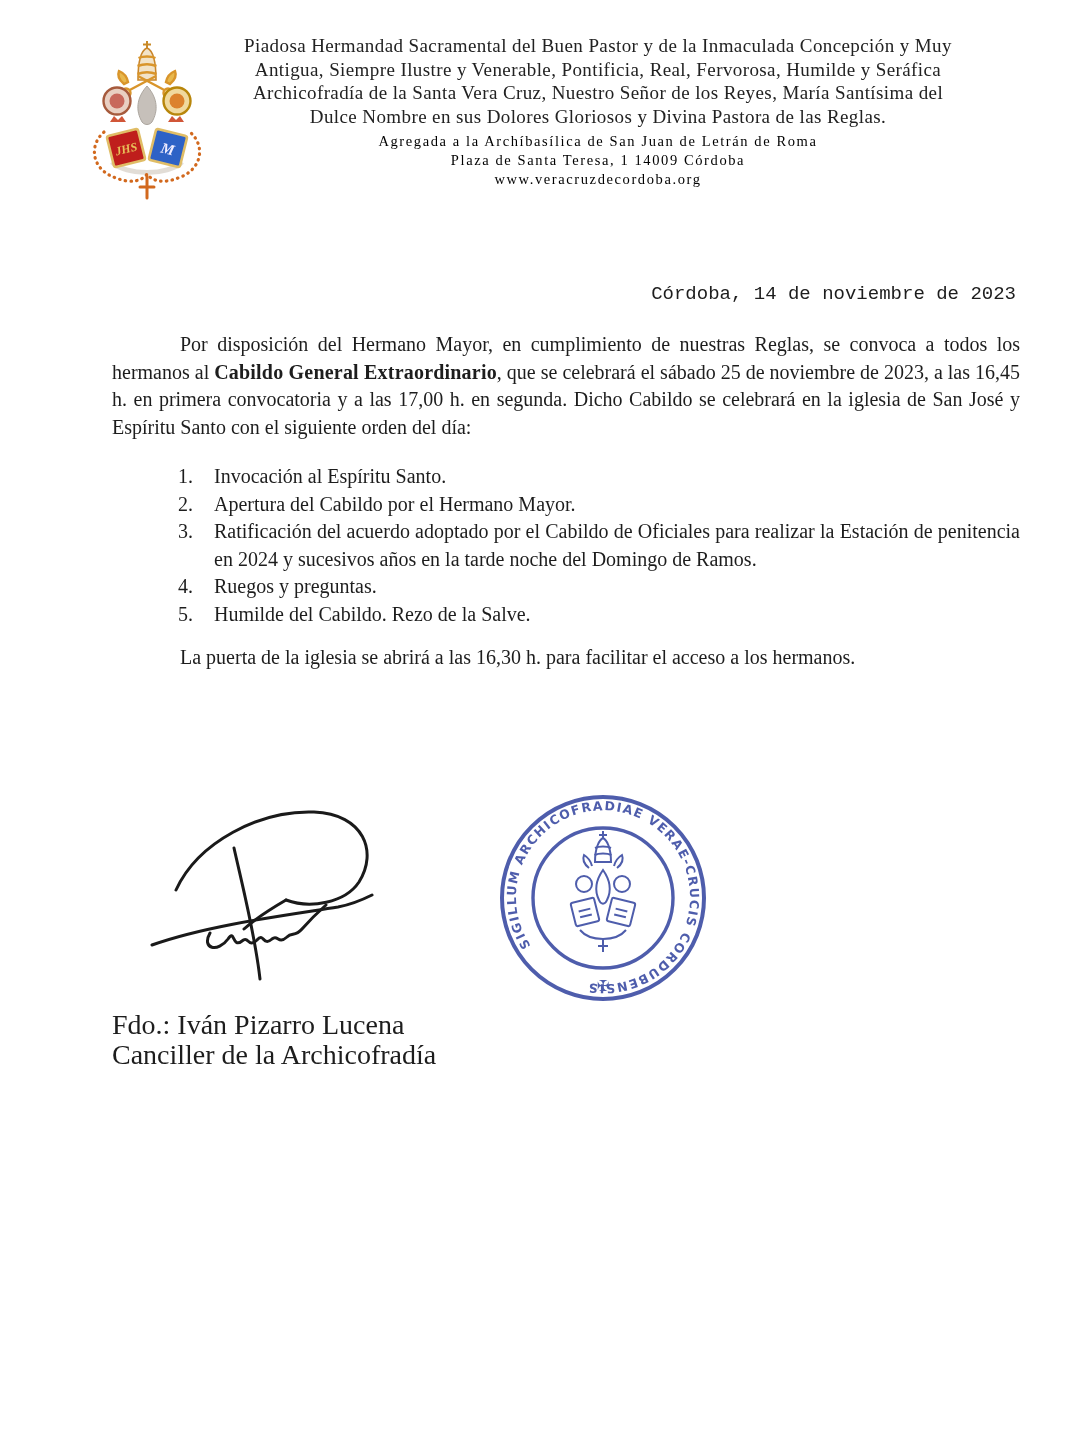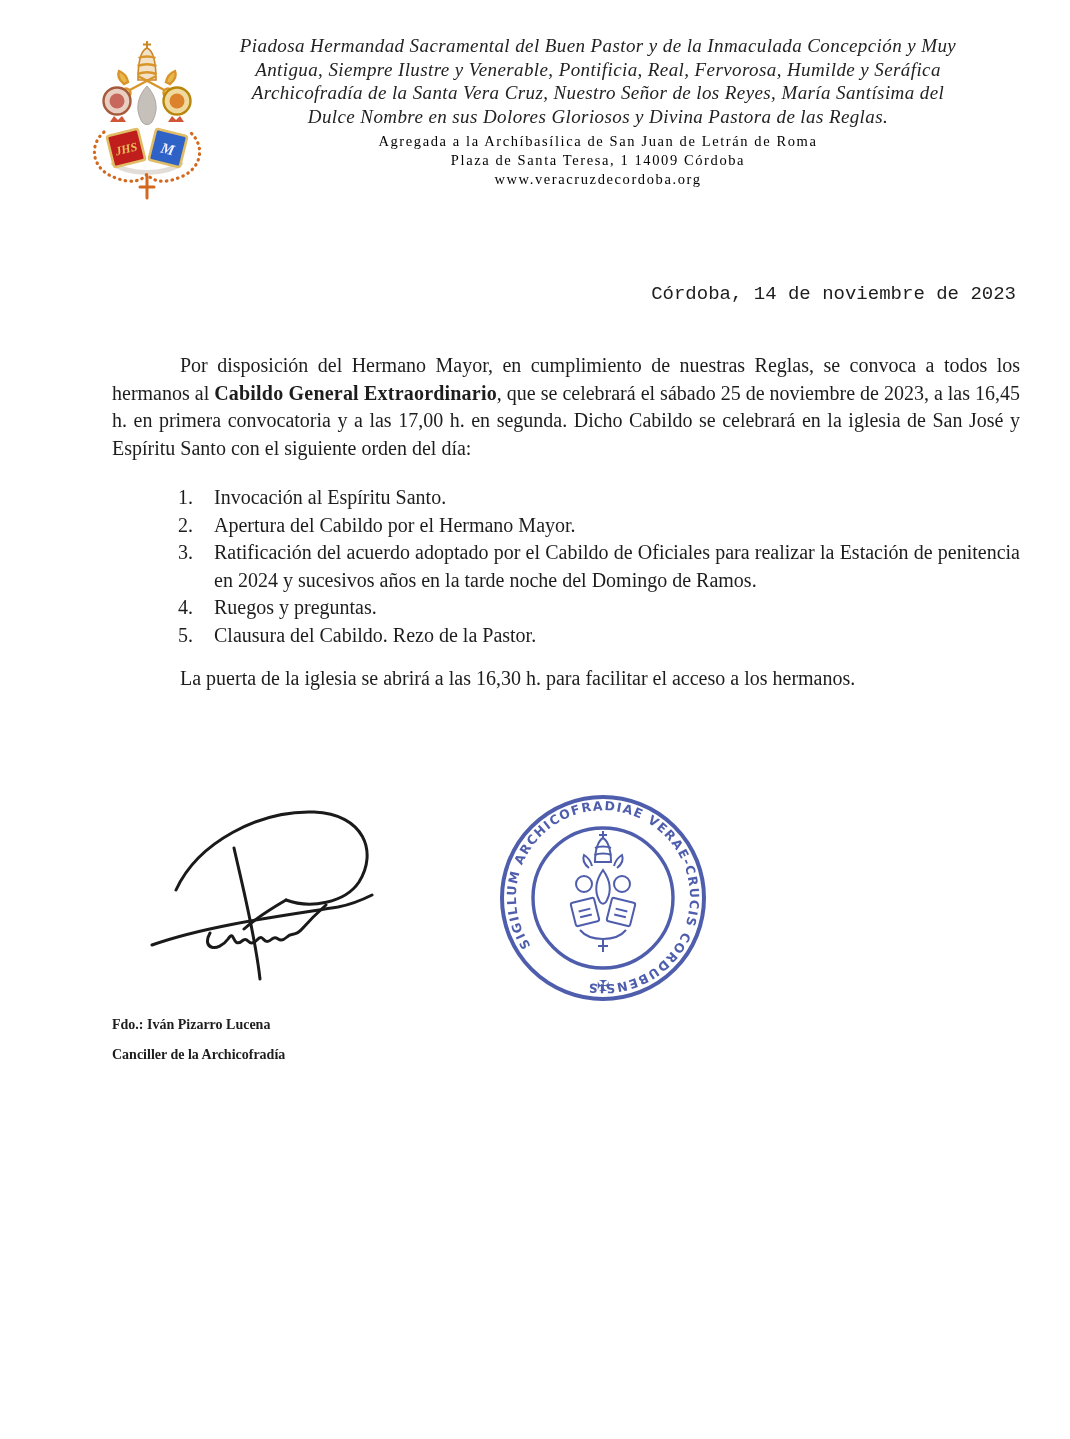--- a/index.html
+++ b/index.html
@@ -20,21 +20,20 @@
     left: 86px; top: 40px;
     width: 122px; height: 164px;
   }
   .header-text {
     position: absolute;
     left: 198px; top: 34px;
     width: 800px;
     text-align: center;
   }
   .header-title-line {
-    font-style: italic;
     font-size: 19px;
     line-height: 23.5px;
     letter-spacing: 0.4px;
     color: #222222;
     white-space: nowrap;
   }
   .header-sub {
     margin-top: 4px;
     color: #000000;
   }
@@ -51,21 +50,21 @@
     left: 112px; top: 283px;
     width: 904px;
     text-align: right;
     font-size: 19px;
     font-family: Liberation Mono, monospace;
   }
 
   
   .body-block {
     position: absolute;
-    left: 112px; top: 352px;
+    left: 112px; top: 331px;
     width: 908px;
     font-size: 20px;
     line-height: 27.5px;
     text-align: justify;
   }
   .p1 { margin: 0; text-indent: 68px; }
   .p1 b { letter-spacing: 0.2px; }
   .agenda { margin: 22px 0 0 0; padding-left: 66px; }
   .agenda-item { display: flex; }
   .agenda-num { width: 36px; flex-shrink: 0; }
@@ -81,23 +80,22 @@
   }
   .stamp-box {
     position: absolute;
     left: 492px; top: 788px;
     width: 222px; height: 222px;
     opacity: 0.92;
   }
   .signer-block {
     position: absolute;
     left: 112px; top: 1010px;
-    font-size: 14px;
+    font-size: 28px;
     line-height: 30px;
-    font-weight: bold;
   }
 </style>
 </head>
 <body>
 
 <div class="page">
 
   <div class="crest-box">
     <svg width="122" height="164" viewBox="0 0 122 164">
 
@@ -187,21 +185,21 @@
       <div class="agenda-item">
         <span class="agenda-num">3.</span>
         <span class="agenda-text">Ratificación del acuerdo adoptado por el Cabildo de Oficiales para realizar la Estación de penitencia en 2024 y sucesivos años en la tarde noche del Domingo de Ramos.</span>
       </div>
       <div class="agenda-item">
         <span class="agenda-num">4.</span>
         <span class="agenda-text">Ruegos y preguntas.</span>
       </div>
       <div class="agenda-item">
         <span class="agenda-num">5.</span>
-        <span class="agenda-text">Clausura del Cabildo. Rezo de la Pastor.</span>
+        <span class="agenda-text">Humilde del Cabildo. Rezo de la Salve.</span>
       </div>
     </div>
 
     <p class="p2">La puerta de la iglesia se abrirá a las 16,30 h. para facilitar el acceso a los hermanos.</p>
   </div>
 
   <div class="signature-box">
     <svg width="302" height="208" viewBox="0 0 302 208">
       <g fill="none" stroke="#1a1a1a" stroke-width="3" stroke-linecap="round">
         <path d="M 38 92 C 60 44 122 12 176 14 C 226 16 240 54 221 84 C 207 105 172 111 148 102"></path>

